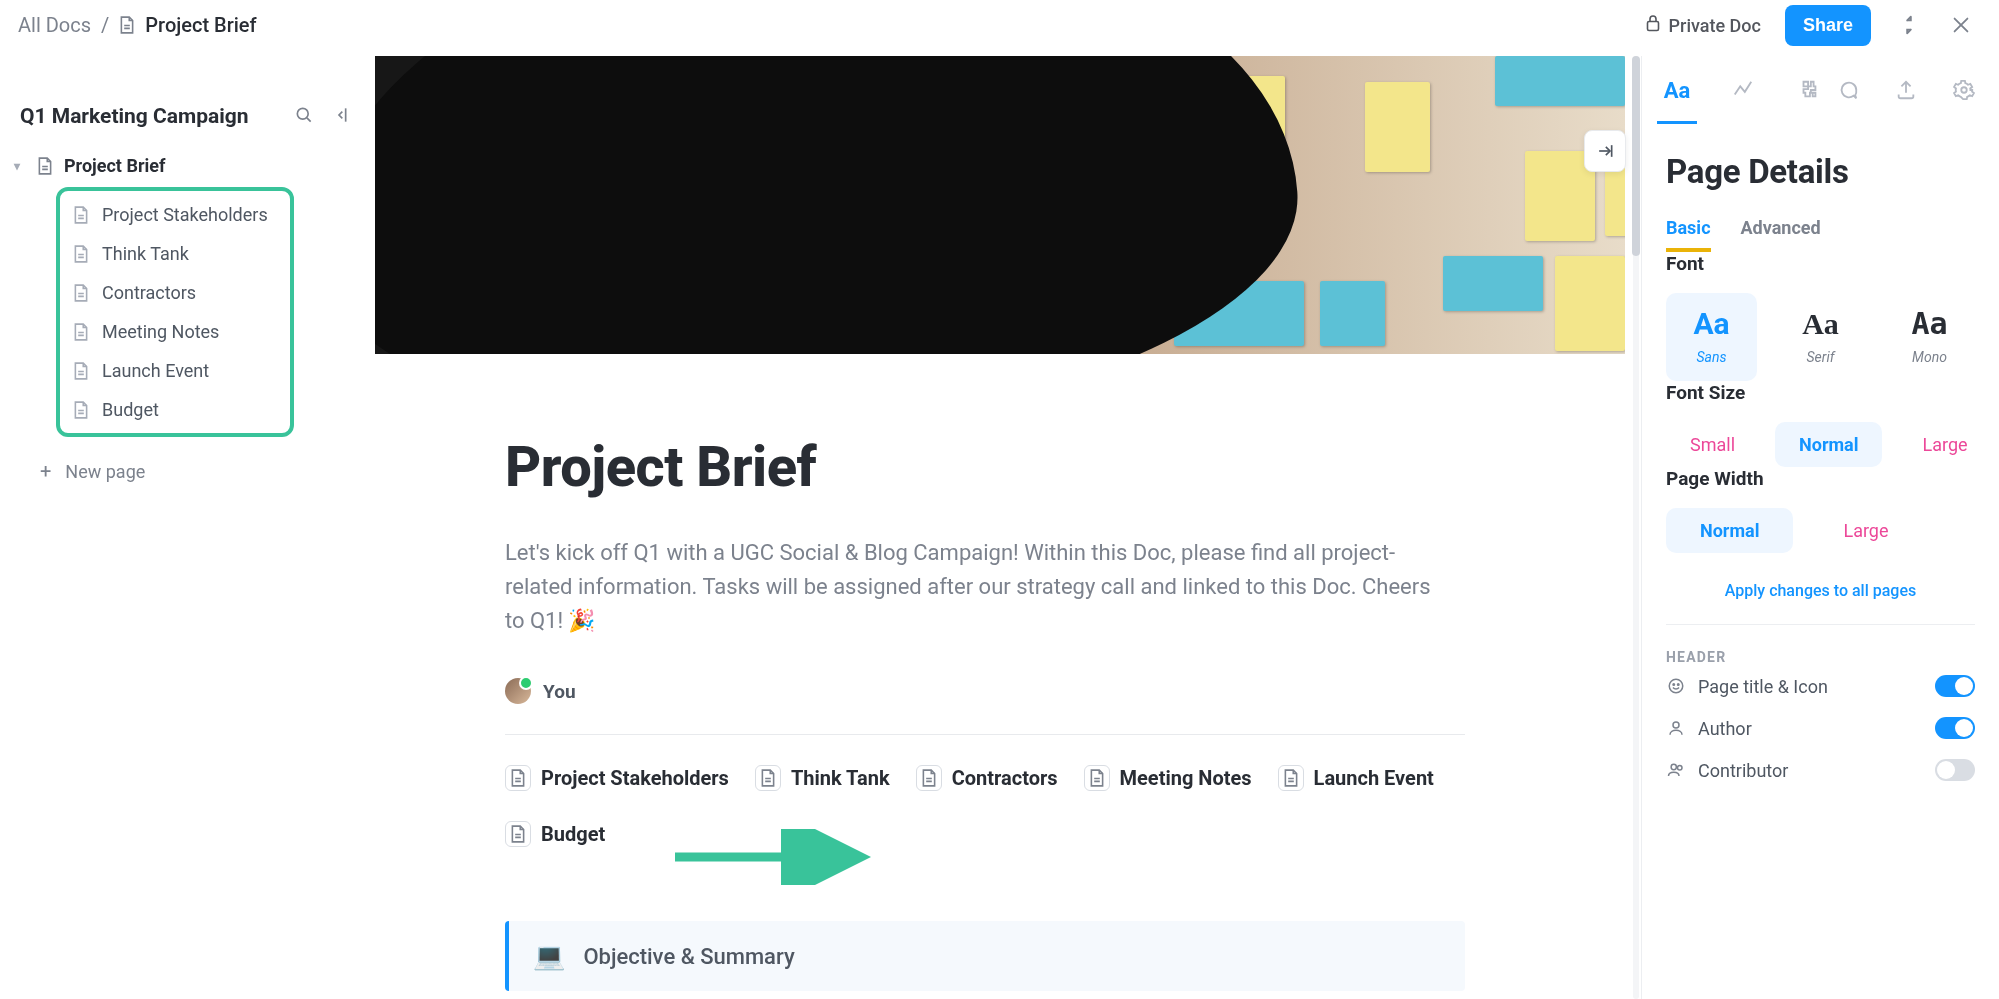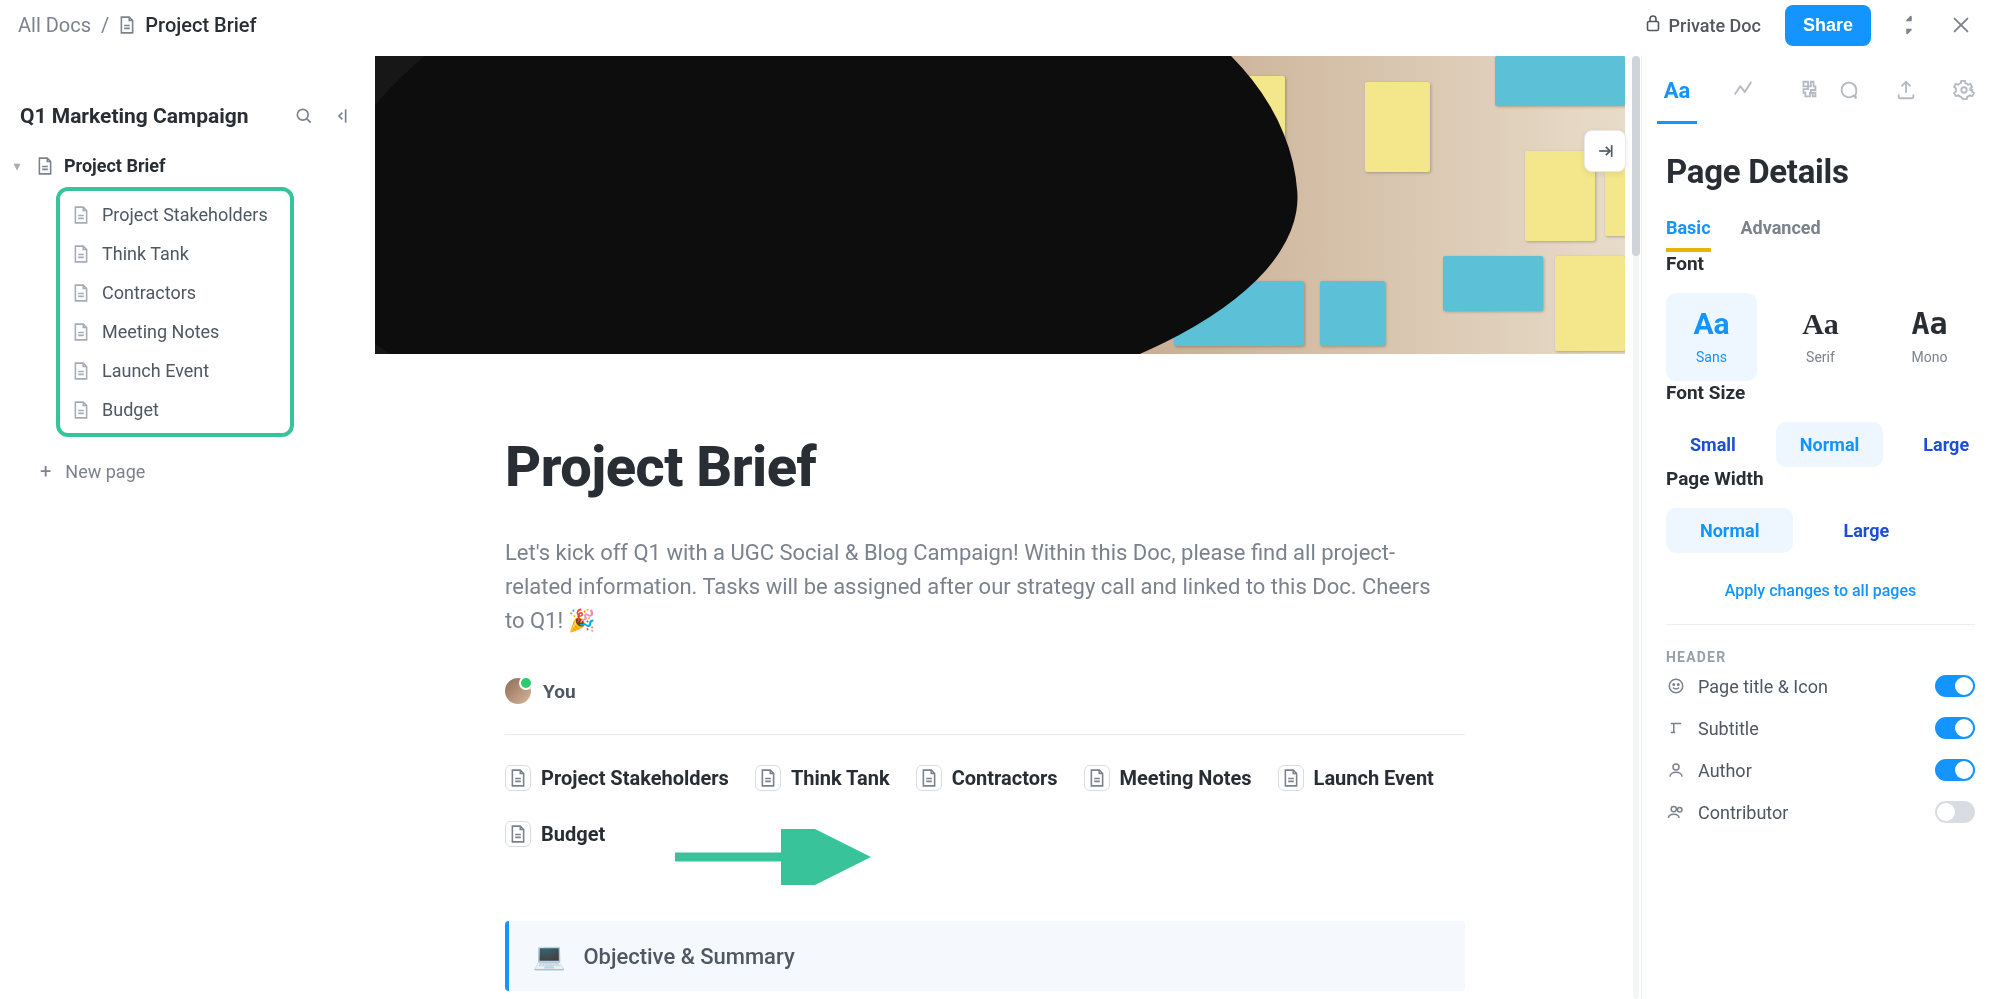--- a/index.html
+++ b/index.html
@@ -14,21 +14,21 @@
   .top-right { display:flex; align-items:center; gap:24px; }
   .private { display:flex; align-items:center; gap:8px; color:#54575e; font-size:18px; font-weight:500; }
   .share-btn { background:#1394ff; color:#fff; font-size:18px; font-weight:600; border:none; border-radius:8px; padding:10px 18px; cursor:pointer; }
   .icon-btn-top { width:28px; height:28px; display:flex; align-items:center; justify-content:center; color:#7c828d; cursor:pointer; font-size:24px; }
 
   
   .body3 { flex:1; display:flex; min-height:0; }
 
   
   .sidebar { width:375px; padding:48px 0 0 0; display:flex; flex-direction:column; }
-  .side-head { display:flex; align-items:center; justify-content:space-between; padding:0 20px 22px 20px; }
+  .side-head { display:flex; align-items:flex-start; justify-content:space-between; padding:0 20px 22px 20px; }
   .side-title { font-size:21px; font-weight:700; color:#292d34; }
   .side-icons { display:flex; gap:18px; color:#7c828d; }
   .side-icon { width:22px; height:22px; display:flex; align-items:center; justify-content:center; cursor:pointer; }
   .tree { padding-left:12px; }
   .tree-row { display:flex; align-items:center; gap:10px; padding:5px 0 5px 2px; font-size:18px; color:#4f5762; cursor:pointer; }
   .tree-caret { width:12px; color:#a6acb7; font-size:12px; }
   .tree-row.active { font-weight:700; color:#292d34; }
   .page-icon { width:18px; height:18px; display:flex; align-items:center; justify-content:center; color:#a6acb7; }
   .children-box { margin:6px 8px 10px 44px; border:4px solid #39C39A; border-radius:12px; padding:4px 6px; width:238px; }
   .child-row { display:flex; align-items:center; gap:12px; padding:9px 6px; font-size:18px; color:#4f5762; cursor:pointer; }
@@ -92,28 +92,28 @@
   .pd-title { font-size:33px; font-weight:700; letter-spacing:-.3px; }
   .subtabs { display:flex; gap:30px; margin-top:26px; }
   .subtab { font-size:18px; font-weight:700; color:#7c828d; padding-bottom:10px; cursor:pointer;}
   .subtab.active { color:#1394ff; border-bottom:4px solid #eab308; }
 
   .section-label { font-size:19px; font-weight:700; color:#292d34; }
 
   .font-row { display:flex; gap:18px; margin-top:18px; }
   .font-card { width:100px; height:88px; border-radius:10px; display:flex; flex-direction:column; align-items:center; justify-content:center; cursor:pointer; }
   .font-card .Aa { font-size:30px; font-weight:700; line-height:1; }
-  .font-card .lbl { font-size:14px; margin-top:10px; color:#7c828d; }
+  .font-card .lbl { font-size:14px; margin-top:10px; color:#7c828d;font-style:italic; }
   .font-card.sans .Aa { color:#1394ff; }
   .font-card.sans { background:#eef6ff; }
   .font-card.serif .Aa { font-family: Georgia, 'Times New Roman', serif; }
   .font-card.mono .Aa { font-family: ui-monospace, Menlo, Consolas, monospace; }
 
   .pill-row { display:flex; gap:16px; margin-top:18px; }
-  .pill { padding:12px 24px; border-radius:10px; font-size:18px; font-weight:700; color:#1d4ed8; cursor:pointer;}
+  .pill { padding:12px 24px; border-radius:10px; font-size:18px; font-weight:400; color:#ec4899; cursor:pointer;}
   .pill.active { background:#eef6ff; color:#1394ff; font-weight:700; }
 
   .link-all { text-align:center; margin-top:28px; color:#1394ff; font-size:16px; font-weight:500; cursor:pointer;}
   .hr { height:1px; background:#eceef1; margin:24px 0; }
 
   .header-label { font-size:14px; font-weight:700; letter-spacing:1.2px; color:#9aa0ab; }
   .toggle-row { display:flex; align-items:center; justify-content:space-between; padding:10px 0; font-size:18px; color:#4f5762; }
   .toggle-row .left { display:flex; align-items:center; gap:12px; }
   .toggle-row .left .ic { width:20px; color:#7c828d; display:flex; justify-content:center;}
   .switch { width:40px; height:22px; border-radius:11px; position:relative; cursor:pointer; }
@@ -482,31 +482,20 @@
               </svg>
             </span>
             <span>Page title &amp; Icon</span>
           </div>
         <div class="switch on"></div>
       </div>
       <div class="toggle-row">
         <div class="left">
             <span class="ic">
               <svg width="18" height="18" viewBox="0 0 24 24" fill="none" stroke="#7c828d" stroke-width="2">
-                <path d="M5 6h14M9 6v12M5 18h6"></path>
-              </svg>
-            </span>
-            <span>Subtitle</span>
-          </div>
-        <div class="switch on"></div>
-      </div>
-      <div class="toggle-row">
-        <div class="left">
-            <span class="ic">
-              <svg width="18" height="18" viewBox="0 0 24 24" fill="none" stroke="#7c828d" stroke-width="2">
                 <circle cx="12" cy="8" r="4"></circle>
                 <path d="M4 21c0-4 4-6 8-6s8 2 8 6"></path>
               </svg>
             </span>
             <span>Author</span>
           </div>
         <div class="switch on"></div>
       </div>
       <div class="toggle-row">
         <div class="left">

